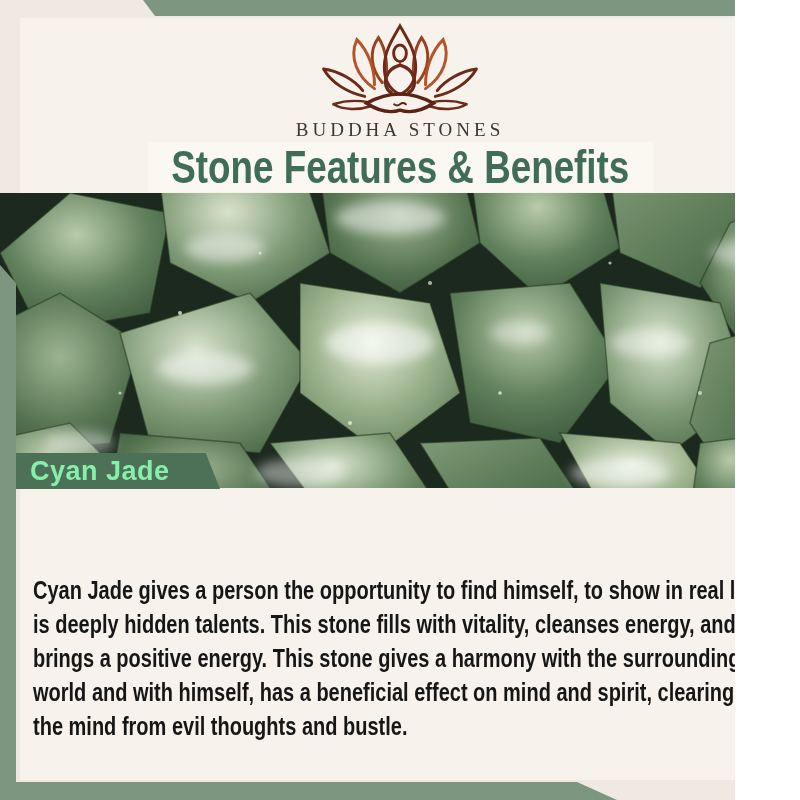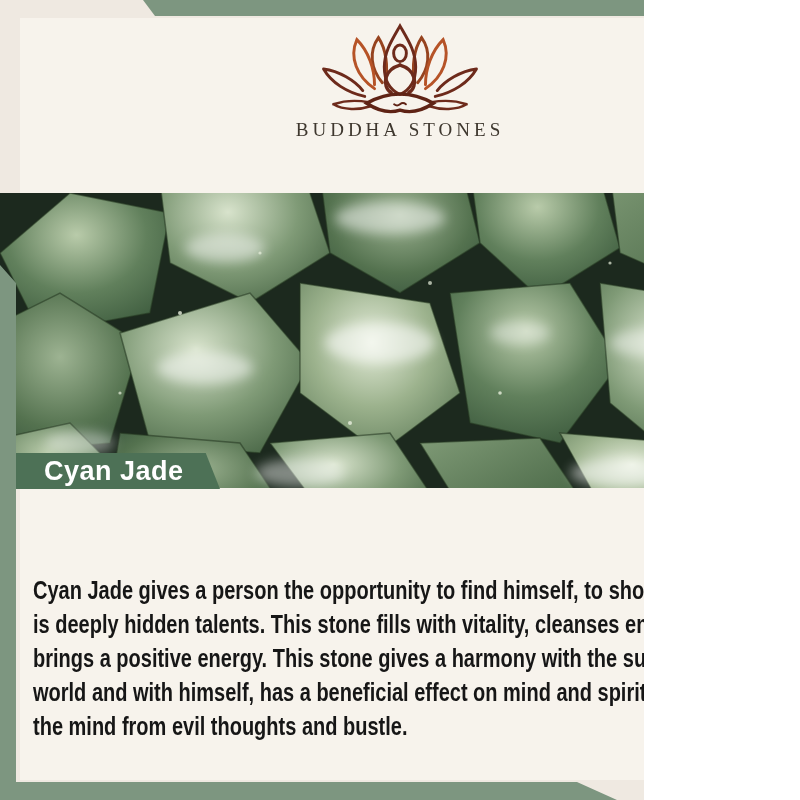--- a/index.html
+++ b/index.html
@@ -1,34 +1,34 @@
 <!DOCTYPE html>
 <html><head>
 <meta charset="utf-8">
 <style>
   html,body{margin:0;padding:0;}
   body{width:800px;height:800px;font-family:"Liberation Sans",sans-serif;}
-  #stage{position:relative;width:644px;height:800px;background:#efe9e1;overflow:hidden;}
+  #stage{position:relative;width:735px;height:800px;background:#efe9e1;overflow:hidden;}
 
   .panel{position:absolute;left:20px;top:18px;width:767px;height:762px;background:#f7f3ec;}
 
   .logo-wrap{position:absolute;left:0;top:20px;width:800px;display:flex;flex-direction:column;align-items:center;}
   .logo-wrap svg{display:block;}
   .brand-name{margin-top:1px;font-family:"Liberation Serif",serif;font-size:19px;letter-spacing:4px;color:#3e372e;white-space:nowrap;}
 
   .title-box{position:absolute;left:148px;top:142px;width:505px;height:50px;background:#fbf8f2;display:flex;justify-content:center;align-items:center;}
   .title-box .txt{font-size:46px;font-weight:bold;color:#3f6e55;white-space:nowrap;transform:scaleX(0.8);transform-origin:center center;}
 
   .photo{position:absolute;left:0;top:193px;width:781px;height:295px;overflow:hidden;}
   .photo svg{display:block;}
 
   .label-bar{position:absolute;left:16px;top:453px;width:204px;height:36px;background:#4d7156;
     clip-path:polygon(0 0,93% 0,100% 100%,0 100%);
     display:flex;align-items:center;}
-  .label-bar .txt{padding-left:28px;font-size:27px;font-weight:bold;color:#ffffff;letter-spacing:0.5px;white-space:nowrap;}
+  .label-bar .txt{padding-left:14px;font-size:27px;font-weight:bold;color:#86efac;letter-spacing:0.5px;white-space:nowrap;}
 
   .stars-line{position:absolute;left:0;top:522px;width:800px;text-align:center;}
   .stars-line .txt{display:inline-block;font-size:29px;font-weight:bold;color:#2d6b4c;white-space:nowrap;transform:scaleX(0.85);transform-origin:center center;}
 
   .paragraph{position:absolute;left:33px;top:573px;width:918px;font-size:25px;font-weight:bold;line-height:34px;color:#161616;transform:scaleX(0.8);transform-origin:left top;}
 
   .frame-svg{position:absolute;left:0;top:0;width:800px;height:800px;z-index:40;pointer-events:none;}
 </style>
 </head>
 <body>
@@ -51,20 +51,23 @@
         <ellipse cx="90" cy="34" rx="6.5" ry="8.5" stroke="#6d2a1b" stroke-width="3"></ellipse>
         <path d="M90 46 C83 48 78 52 76 58 C74 65 76 71 81 74" stroke="#6d2a1b" stroke-width="3.5"></path>
         <path d="M90 46 C97 48 102 52 104 58 C106 65 104 71 99 74" stroke="#6d2a1b" stroke-width="3.5"></path>
         <path d="M56 85 Q90 66 124 85 Q106 97 90 92 Q74 97 56 85 Z" stroke="#5f2315" stroke-width="3.5"></path>
         <path d="M84 86 q3 2.5 6 0 q3 -2.5 6 0" stroke="#5f2315" stroke-width="2"></path>
       </g>
     </svg>
     <div class="brand-name">BUDDHA STONES</div>
   </div>
 
+  <div class="title-box">
+    <span class="txt">Stone Features &amp; Benefits</span>
+  </div>
 
   <div class="photo">
     <svg width="781" height="295" viewBox="0 0 781 295" preserveAspectRatio="none">
       <defs>
         <radialGradient id="r1" cx="40%" cy="35%" r="75%">
           <stop offset="0%" stop-color="#d8e3cc"></stop>
             <stop offset="55%" stop-color="#7f9a76"></stop>
             <stop offset="100%" stop-color="#4b6848"></stop>
         </radialGradient>
         <radialGradient id="r2" cx="45%" cy="30%" r="75%">

